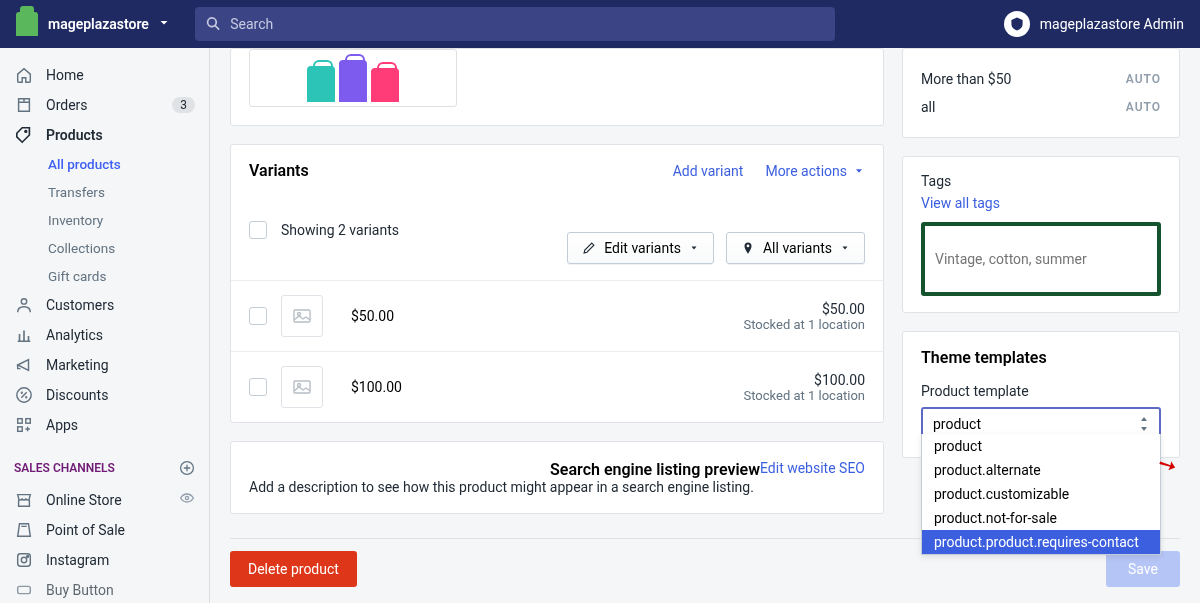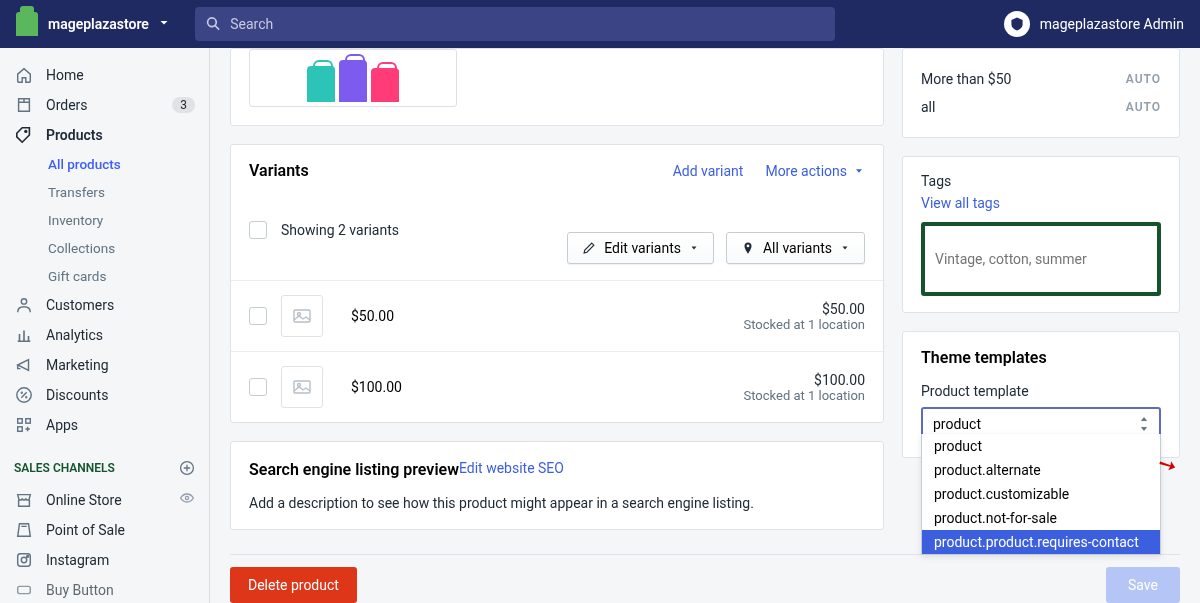--- a/index.html
+++ b/index.html
@@ -21,21 +21,21 @@
 .body { display:flex; height: calc(603px - 48px); }
 .sidebar { width: 210px; background:#f4f6f8; border-right:1px solid #ddd; position:relative; padding-top:12px; overflow-y:auto; }
 .sidebar::-webkit-scrollbar{ width:10px;}
 .sidebar::-webkit-scrollbar-thumb{ background:#bbb; border-radius:5px;}
 .nav-item { display:flex; align-items:center; padding:6px 14px; color:#212b36; font-size:14px; cursor:pointer; position:relative;}
 .nav-item.sub { padding-left: 48px; color:#637381; font-size:13.5px; }
 .nav-item.sub.active { color:#3f60f2; font-weight:500; }
 .nav-item .icon { width:20px; margin-right:12px; display:flex; justify-content:center; }
 .nav-item.bold { font-weight:600; color:#212b36; }
 .badge { background:#e0e2e5; color:#212b36; font-size:12px; padding:1px 8px; border-radius:10px; margin-left:auto; }
-.section-title { font-size:12px; font-weight:600; color:#14532d; padding: 20px 14px 8px; display:flex; justify-content:space-between; align-items:center; }
+.section-title { font-size:12px; font-weight:600; color:#701a75; padding: 20px 14px 8px; display:flex; justify-content:space-between; align-items:center; }
 .visibility-icon { margin-left:auto; color:#919eab; }
 
 .main { flex:1; overflow-y:auto; padding: 0 20px 20px; position:relative; }
 .main::-webkit-scrollbar{ width:12px;}
 .main::-webkit-scrollbar-thumb{ background:#bbb; border-radius:6px;}
 .main::-webkit-scrollbar-track{ background:#eee;}
 
 .content-row { display:flex; gap:18px; }
 .left-col { flex:1; }
 .right-col { width: 278px; }
@@ -61,21 +61,21 @@
 .btn-outline { border:1px solid #c4cdd5; background:linear-gradient(#fff,#f9fafb); border-radius:3px; padding:7px 14px; font-size:14px; display:flex; align-items:center; gap:8px; cursor:pointer; box-shadow: 0 1px 0 rgba(0,0,0,0.05); margin-top: 36px; }
 
 .variant-row { display:flex; align-items:center; padding:14px 18px; border-bottom:1px solid #ebeef0; }
 .variant-row:last-child { border-bottom:none; }
 .variant-img { width:42px; height:42px; border:1px solid #dfe3e8; border-radius:3px; margin: 0 20px 0 14px; display:flex; align-items:center; justify-content:center; color:#b8bfc6;}
 .variant-price { font-size:14px; margin-left: 8px; }
 .variant-right { margin-left:auto; text-align:right; font-size:14px; color:#212b36; }
 .variant-right .sub { color:#637381; font-size:13px; }
 
 .seo-card { padding:18px; }
-.seo-card .head { display:flex; justify-content:flex-start; margin-bottom:16px;}
+.seo-card .head { display:flex; justify-content:flex-end; }
 .seo-card .head .title { font-size:16px; font-weight:600; }
 .seo-desc { font-size:14px; color:#212b36; }
 
 .footer-actions { display:flex; justify-content:space-between; padding-top: 12px; border-top:1px solid #dfe3e8; margin-top:6px; }
 .btn-danger { background:#de3618; color:#fff; border:none; padding:10px 18px; border-radius:3px; font-size:14px; cursor:pointer; }
 .btn-primary-disabled { background:#b5c5f6; color:#fff; border:none; padding:10px 22px; border-radius:3px; font-size:14px; }
 
 .collections-card { padding:16px 18px; }
 .coll-row { display:flex; justify-content:space-between; align-items:center; font-size:14px; color:#212b36; padding:6px 0;}
 .coll-auto { color:#919eab; font-size:12px; letter-spacing:1px; font-weight:600; }

